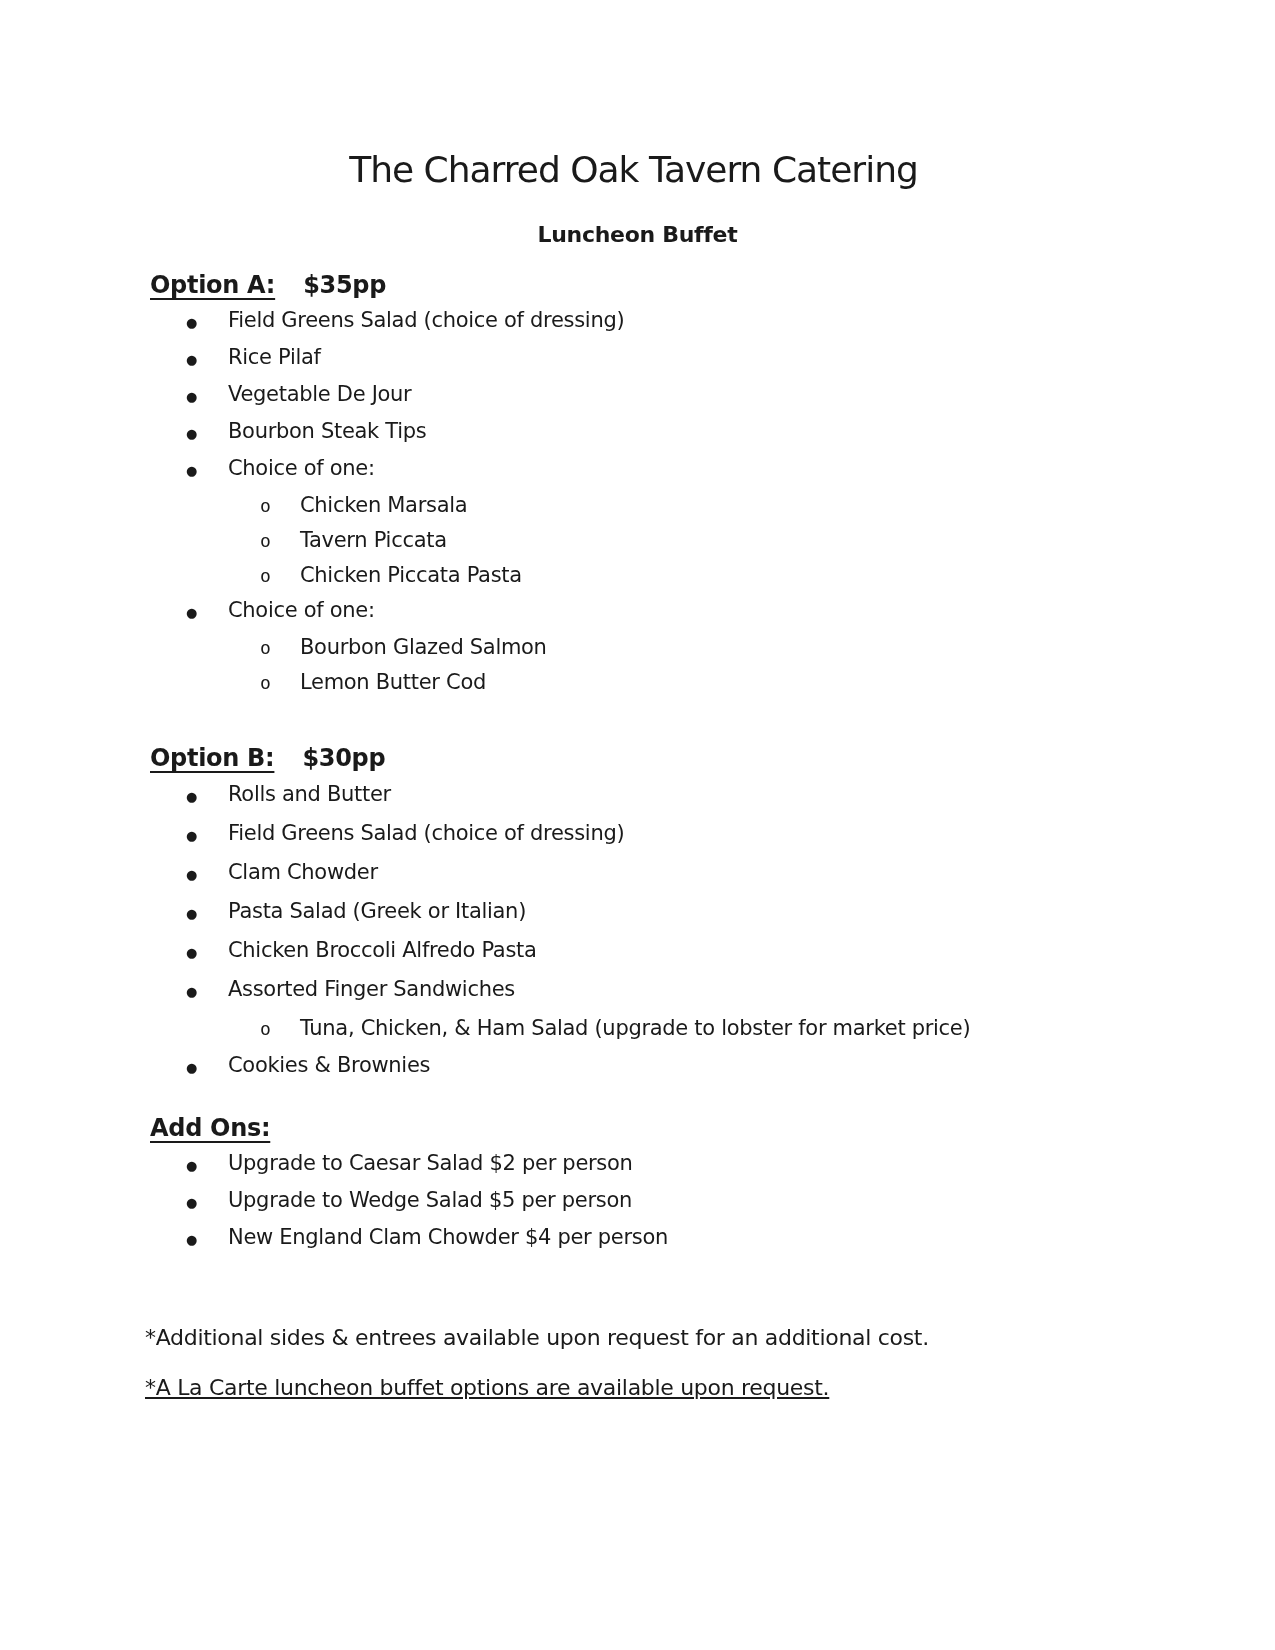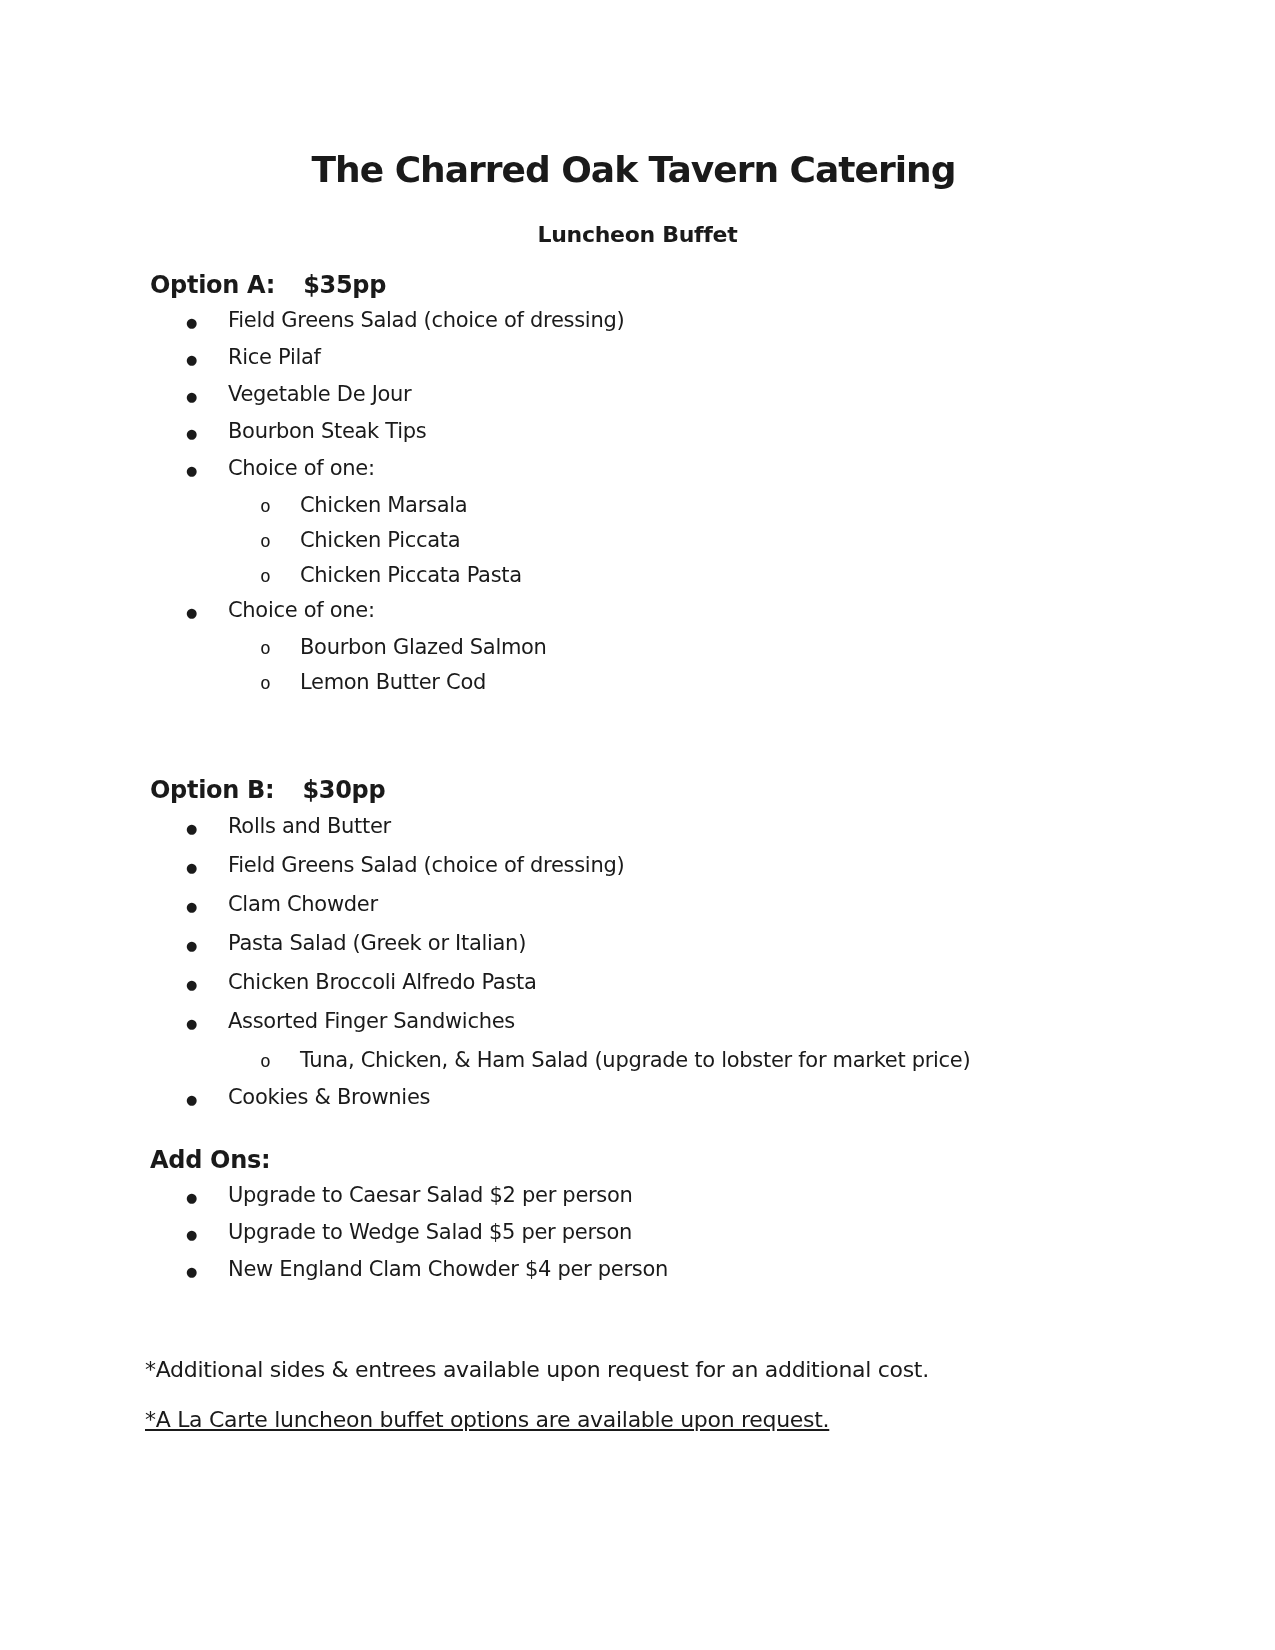--- a/index.html
+++ b/index.html
@@ -5,36 +5,36 @@
   html,body { margin:0; padding:0; background:#e8e8e8; }
   .page {
     width:1275px; height:1650px; margin:0 auto;
     background:#ffffff; color:#1a1a1a;
     font-family:"DejaVu Sans", sans-serif;
     position:relative; overflow:hidden;
     letter-spacing:-0.3px;
   }
   .title {
     margin:146px 8px 0 0; text-align:center;
-    font-size:36px; line-height:48px; font-weight:bold; letter-spacing:-1px;
+    font-size:36px; line-height:48px; font-weight:normal; letter-spacing:-1px;
   }
   .subtitle {
     margin:21px 0 0 0; text-align:center;
     font-size:22px; line-height:40px; font-weight:bold;
   }
   .sec-head {
     margin:0 0 0 150px; font-size:24px; line-height:36px; font-weight:bold;
     display:flex; align-items:baseline;
   }
   .sec-head .underlined {
-    text-decoration-thickness:2px; text-underline-offset:5px;text-align:right;
+    text-decoration:underline; text-decoration-thickness:2px; text-underline-offset:5px;text-align:right;
   }
   .sec-head .price { margin-left:28px; }
   .sec-head-a { margin-top:12px; }
-  .sec-head-b { margin-top:72px; }
+  .sec-head-b { margin-top:40px; }
   .sec-head-c { margin-top:24px; }
   ul.list { list-style:none; margin:0; padding:0; font-size:21px; }
   ul.list li { display:flex; align-items:baseline; }
   .list-a { margin-top:20px; }  .list-a li { line-height:34px; }
   .list-b { margin-top:16px; }  .list-b li { line-height:36px; }
   .list-c { margin-top:17px; }  .list-c li { line-height:34px; }
   li.l1 { padding-left:186px; }
   li.l2 { padding-left:260px; }
   .blt  { width:42px; flex:none; font-size:13px; }
   .blt2 { width:40px; flex:none; font-size:18px; font-family:"DejaVu Sans Mono", monospace; }
@@ -76,21 +76,21 @@
     <li class="l1">
         <span class="blt">●</span>
         <span>Choice of one:</span>
       </li>
     <li class="l2">
         <span class="blt2">o</span>
         <span>Chicken Marsala</span>
       </li>
     <li class="l2">
         <span class="blt2">o</span>
-        <span>Chicken Piccata</span>
+        <span>Tavern Piccata</span>
       </li>
     <li class="l2">
         <span class="blt2">o</span>
         <span>Chicken Piccata Pasta</span>
       </li>
     <li class="l1">
         <span class="blt">●</span>
         <span>Choice of one:</span>
       </li>
     <li class="l2">

